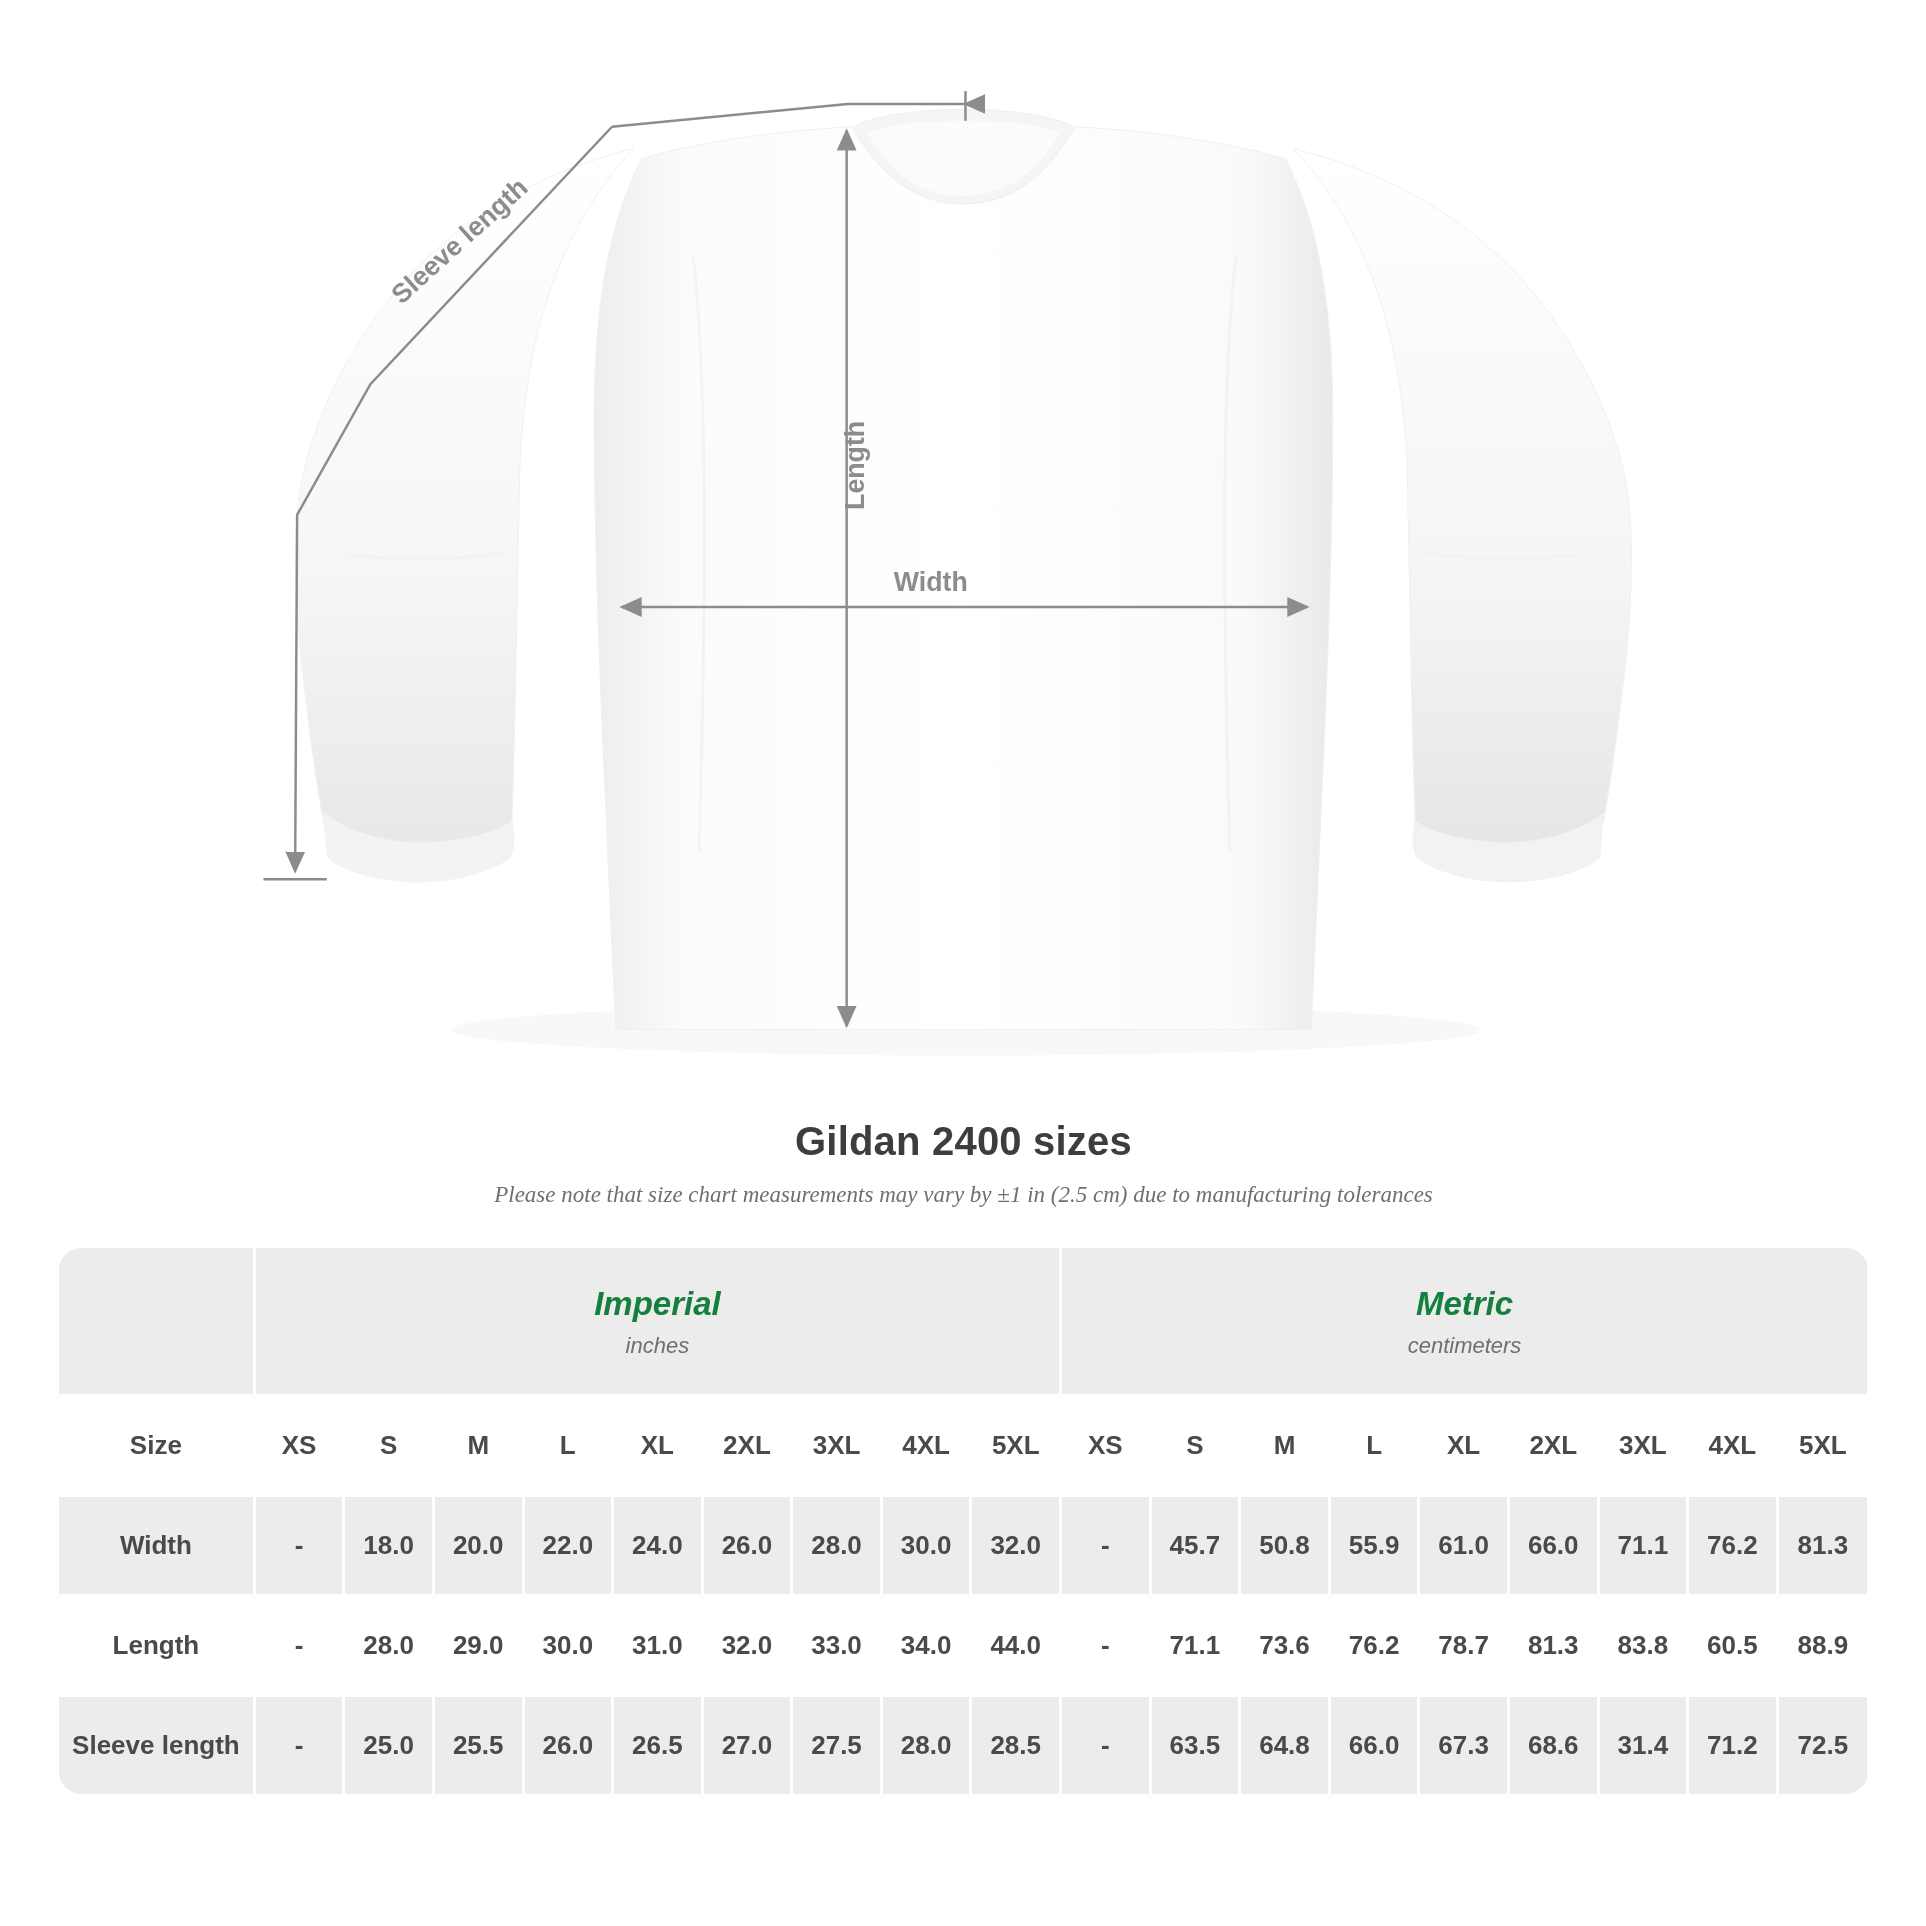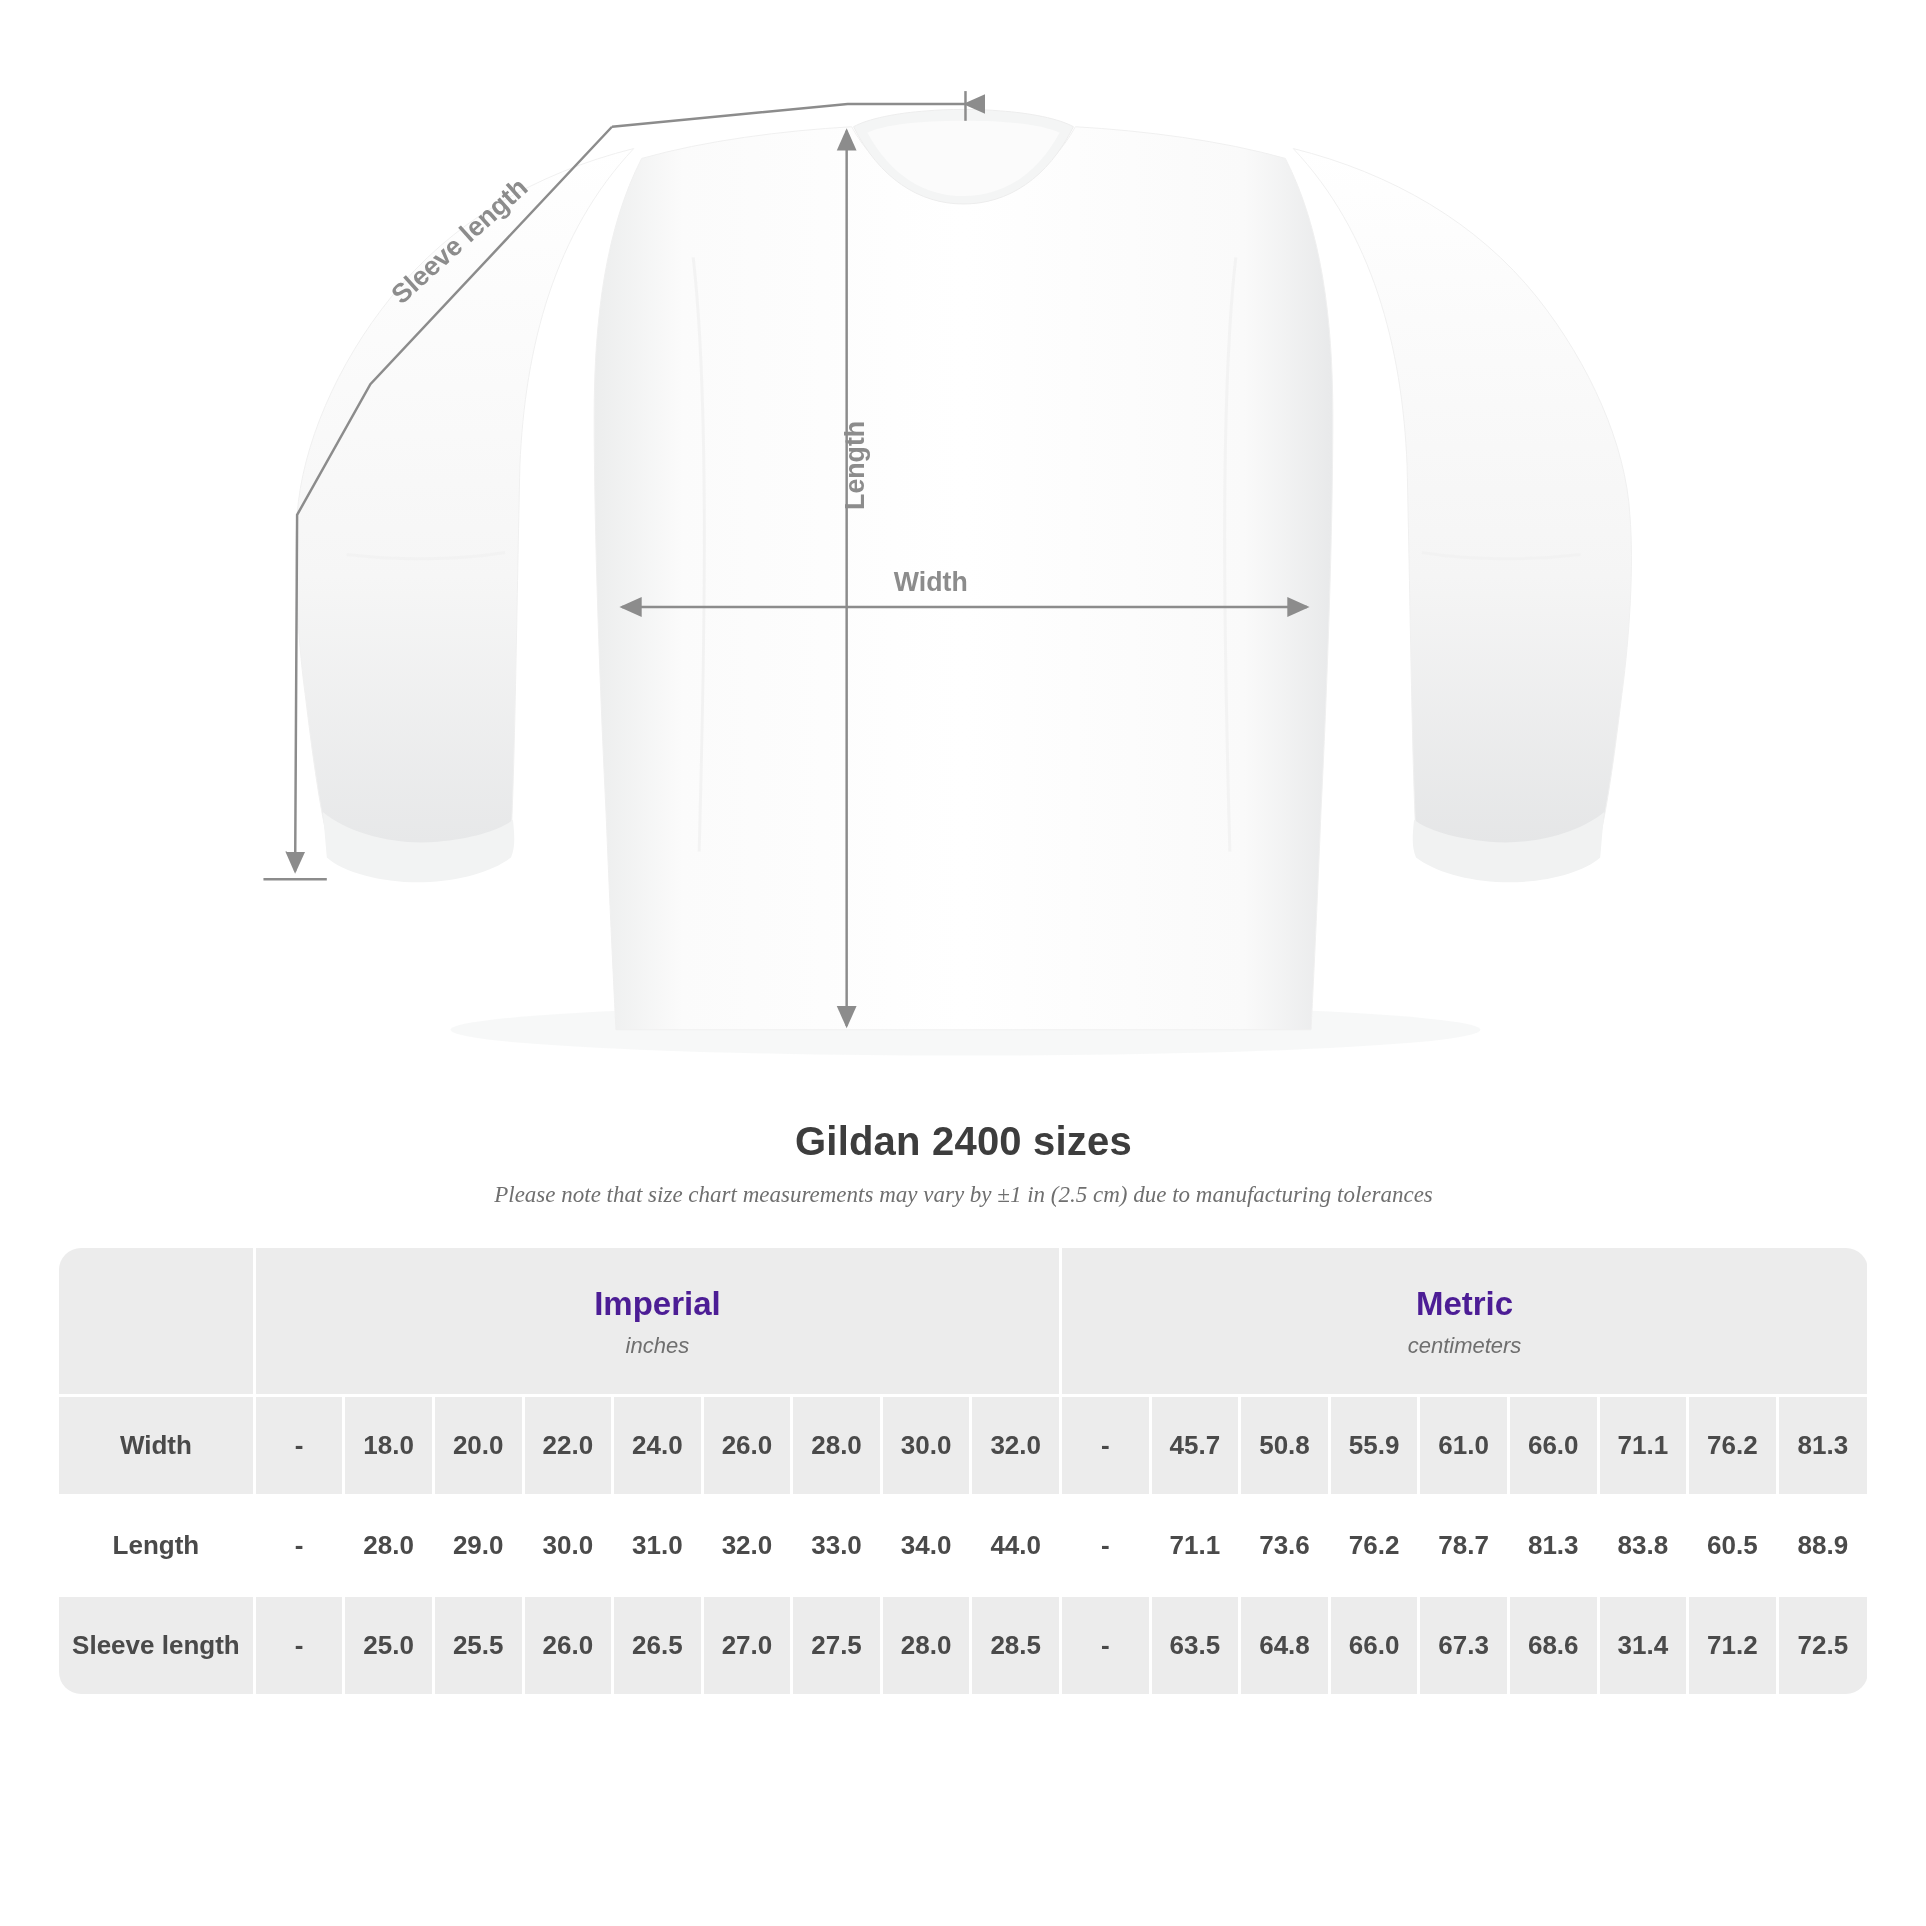--- a/index.html
+++ b/index.html
@@ -69,22 +69,23 @@
     border-bottom: 3px solid #ffffff;
     font-weight: bold;
     color: #4a4a4a;
   }
   .unit-head td {
     background: #ececec;
     height: 144px;
   }
   .unit-title {
     font-size: 33px;
+    font-style: italic;
     font-weight: bold;
-    color: #4c1d95;
+    color: #15803d;
     line-height: 1.25;
   }
   .unit-sub {
     font-size: 22px;
     font-style: italic;
     font-weight: normal;
     color: #6f6f6f;
     margin-top: 8px;
   }
   .head-row td {
@@ -254,20 +255,41 @@
           <td colspan="9">
             <div class="unit-title">Imperial</div>
             <div class="unit-sub">inches</div>
           </td>
           <td colspan="9">
             <div class="unit-title">Metric</div>
             <div class="unit-sub">centimeters</div>
           </td>
         </tr>
 
+        <tr class="head-row">
+          <td class="rowlabel">Size</td>
+          <td>XS</td>
+          <td>S</td>
+          <td>M</td>
+          <td>L</td>
+          <td>XL</td>
+          <td>2XL</td>
+          <td>3XL</td>
+          <td>4XL</td>
+          <td>5XL</td>
+          <td>XS</td>
+          <td>S</td>
+          <td>M</td>
+          <td>L</td>
+          <td>XL</td>
+          <td>2XL</td>
+          <td>3XL</td>
+          <td>4XL</td>
+          <td>5XL</td>
+        </tr>
 
         <tr class="data-row odd">
           <td class="rowlabel">Width</td>
           <td>-</td>
           <td>18.0</td>
           <td>20.0</td>
           <td>22.0</td>
           <td>24.0</td>
           <td>26.0</td>
           <td>28.0</td>

